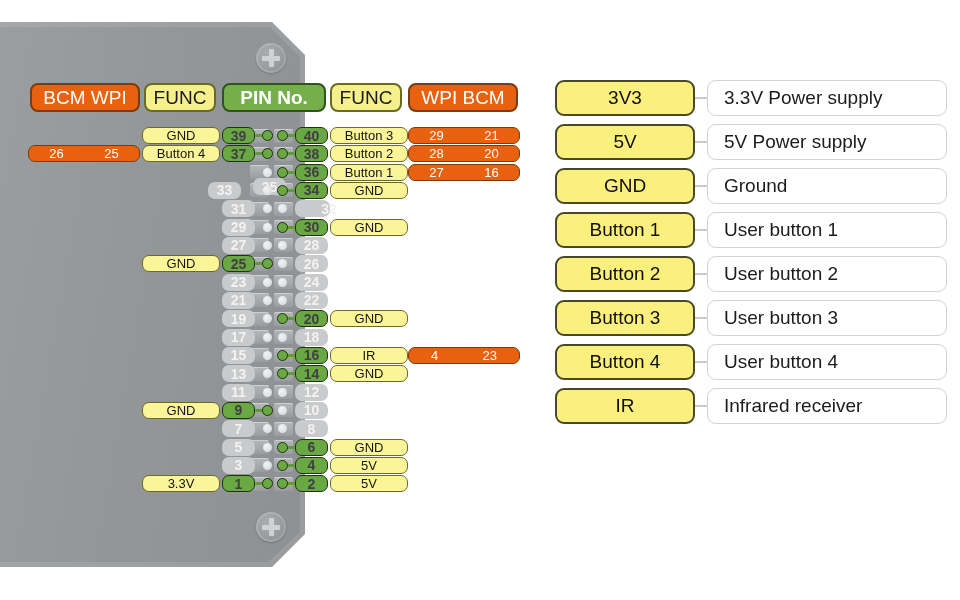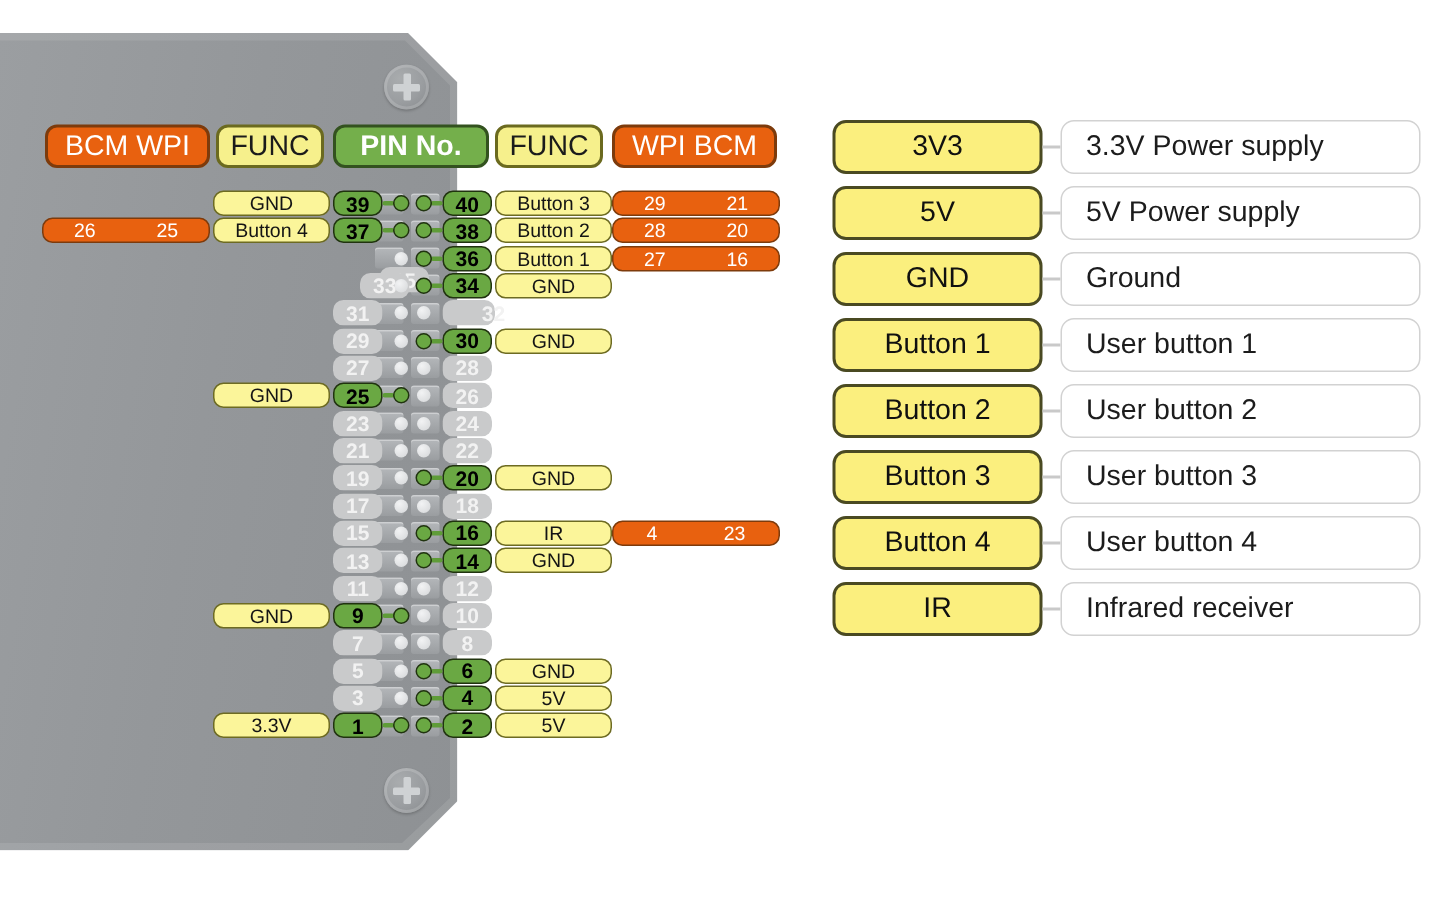--- a/index.html
+++ b/index.html
@@ -65,21 +65,21 @@
     height:17px;font-size:13px;background:#fbf59a;border:1.5px solid #6d6b22;color:#141414;
     border-radius:7px;
   }
   .chip.bcmwpi{
     height:17px;font-size:13px;background:#e8610f;border:1.5px solid #7d3b0c;color:#ffffff;
     border-radius:7px;
   }
   .chip.pin{
     height:17px;width:33px;font-size:14px;border-radius:7px;font-weight:600;
   }
-  .chip.pin.on{background:#6aa843;border:1.5px solid #20330f;color:#000000;}
+  .chip.pin.on{background:#6aa843;border:1.5px solid #20330f;color:#404040;}
   .chip.pin.off{background:#c9cacb;border:1.5px solid rgba(255,255,255,.0);color:#f2f2f2;}
 
   .lead{position:absolute;height:3px;background:#5f9c38;border-radius:2px;}
   .leaddot{position:absolute;width:11px;height:11px;border-radius:50%;
     background:#6aa843;border:1.5px solid #20330f;box-sizing:border-box;}
 
   
   .legend{position:absolute;left:555px;top:80px;}
   .legrow{position:absolute;left:0;height:36px;}
   .legkey{
@@ -199,21 +199,21 @@
       <div class="chip pin off" style="left: 222px; top: 178px; margin-left: 31px;">35</div>
       <div class="chip pin on" style="left: 295px; top: 163.66px;">36</div>
       <div class="socket" style="left: 263px; top: 167.66px;"></div>
       <div class="lead" style="left: 287px; top: 170.66px; width: 8px;"></div>
       <div class="leaddot" style="left: 277px; top: 166.66px;"></div>
       <div class="chip func" style="left: 330px; top: 163.66px; width: 78px;">Button 1</div>
       <div class="chip bcmwpi" style="left: 408px; top: 163.66px; width: 112px; justify-content: space-around;">
         <span>27</span>
         <span>16</span>
       </div>
-      <div class="chip pin off" style="left: 240px; top: 181.99px; text-align: center;">33</div>
+      <div class="chip pin off" style="left: 208px; top: 181.99px; text-align: center;">33</div>
       <div class="chip pin on" style="left: 295px; top: 181.99px;">34</div>
       <div class="socket" style="left: 263px; top: 185.99px;"></div>
       <div class="lead" style="left: 287px; top: 188.99px; width: 8px;"></div>
       <div class="leaddot" style="left: 277px; top: 184.99px;"></div>
       <div class="chip func" style="left: 330px; top: 181.99px; width: 78px;">GND</div>
       <div class="chip pin off" style="left: 222px; top: 200.32px;">31</div>
       <div class="chip pin off" style="left: 295px; top: 200.32px; padding-left: 33px;">32</div>
       <div class="socket" style="left: 263px; top: 204.32px;"></div>
       <div class="socket" style="left: 278px; top: 204.32px;"></div>
       <div class="chip pin off" style="left: 222px; top: 218.65px;">29</div>

